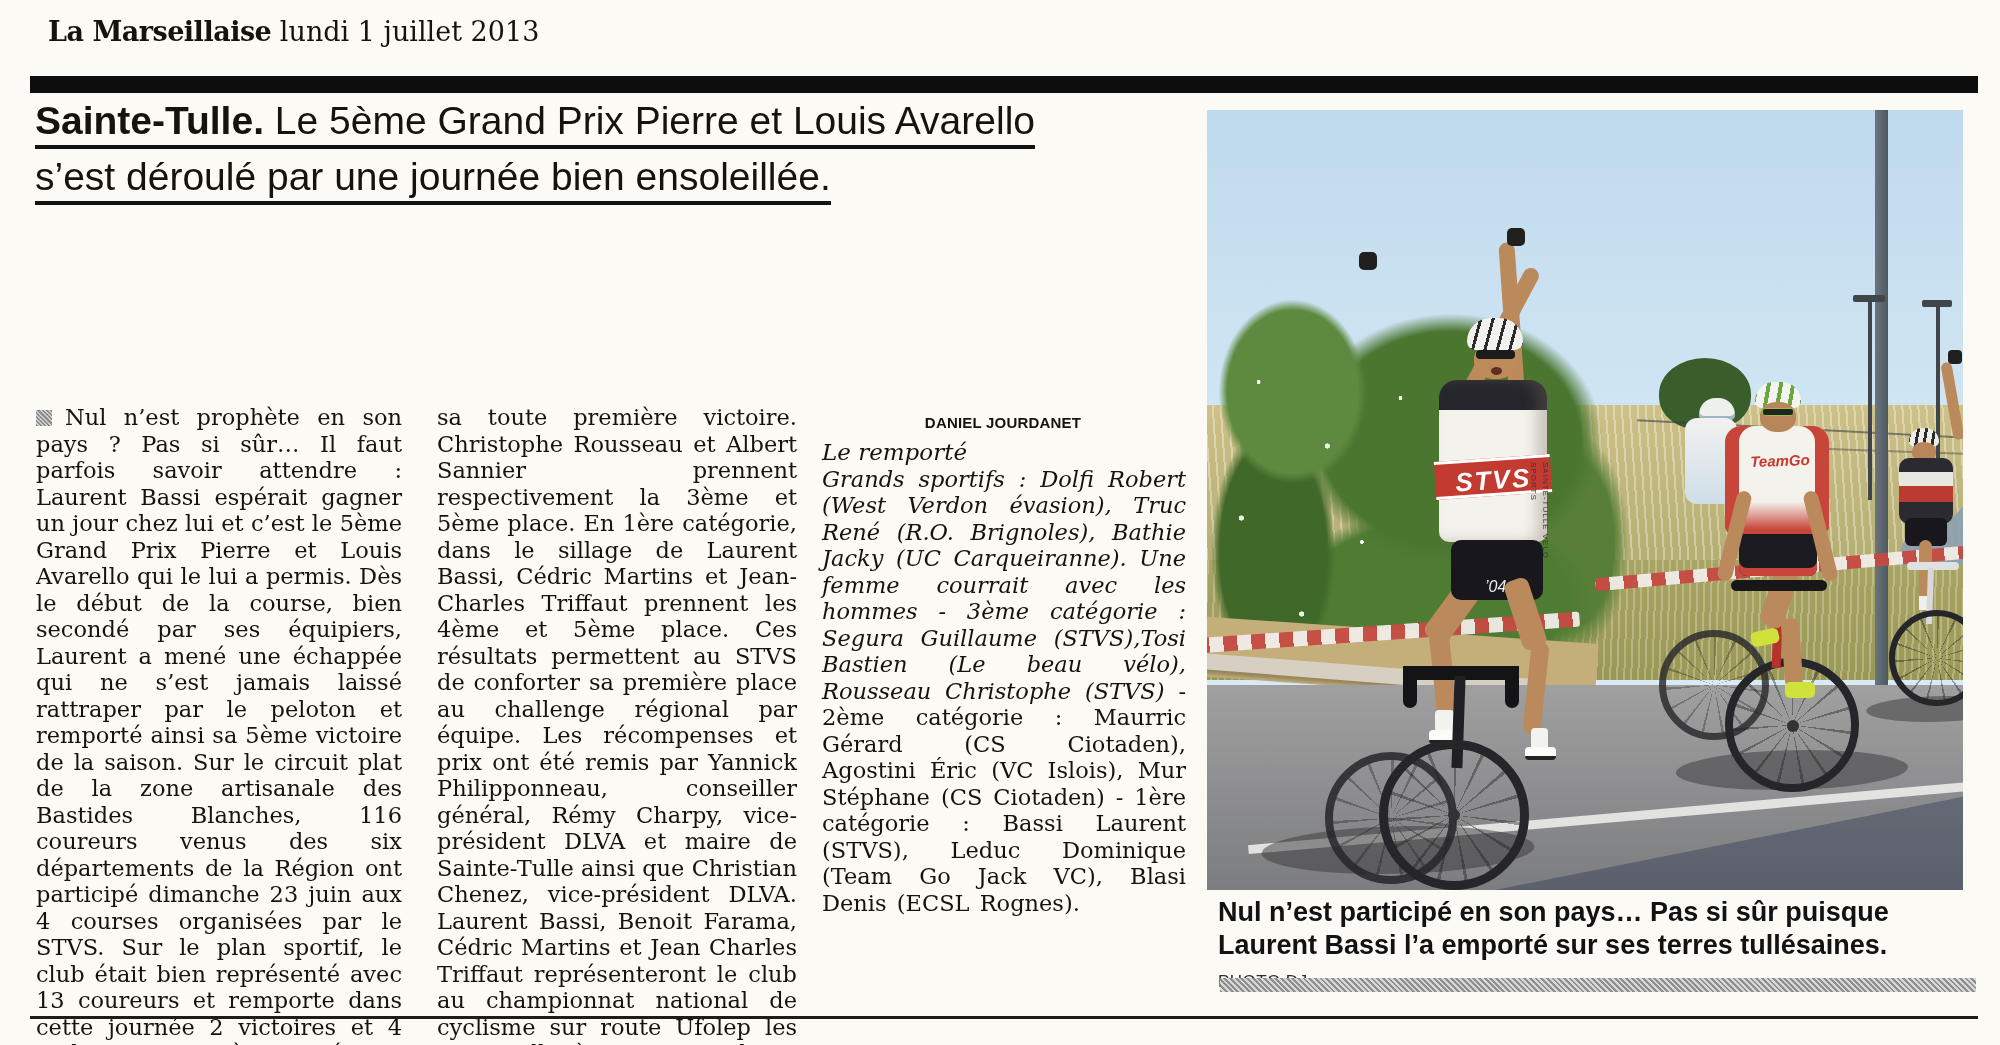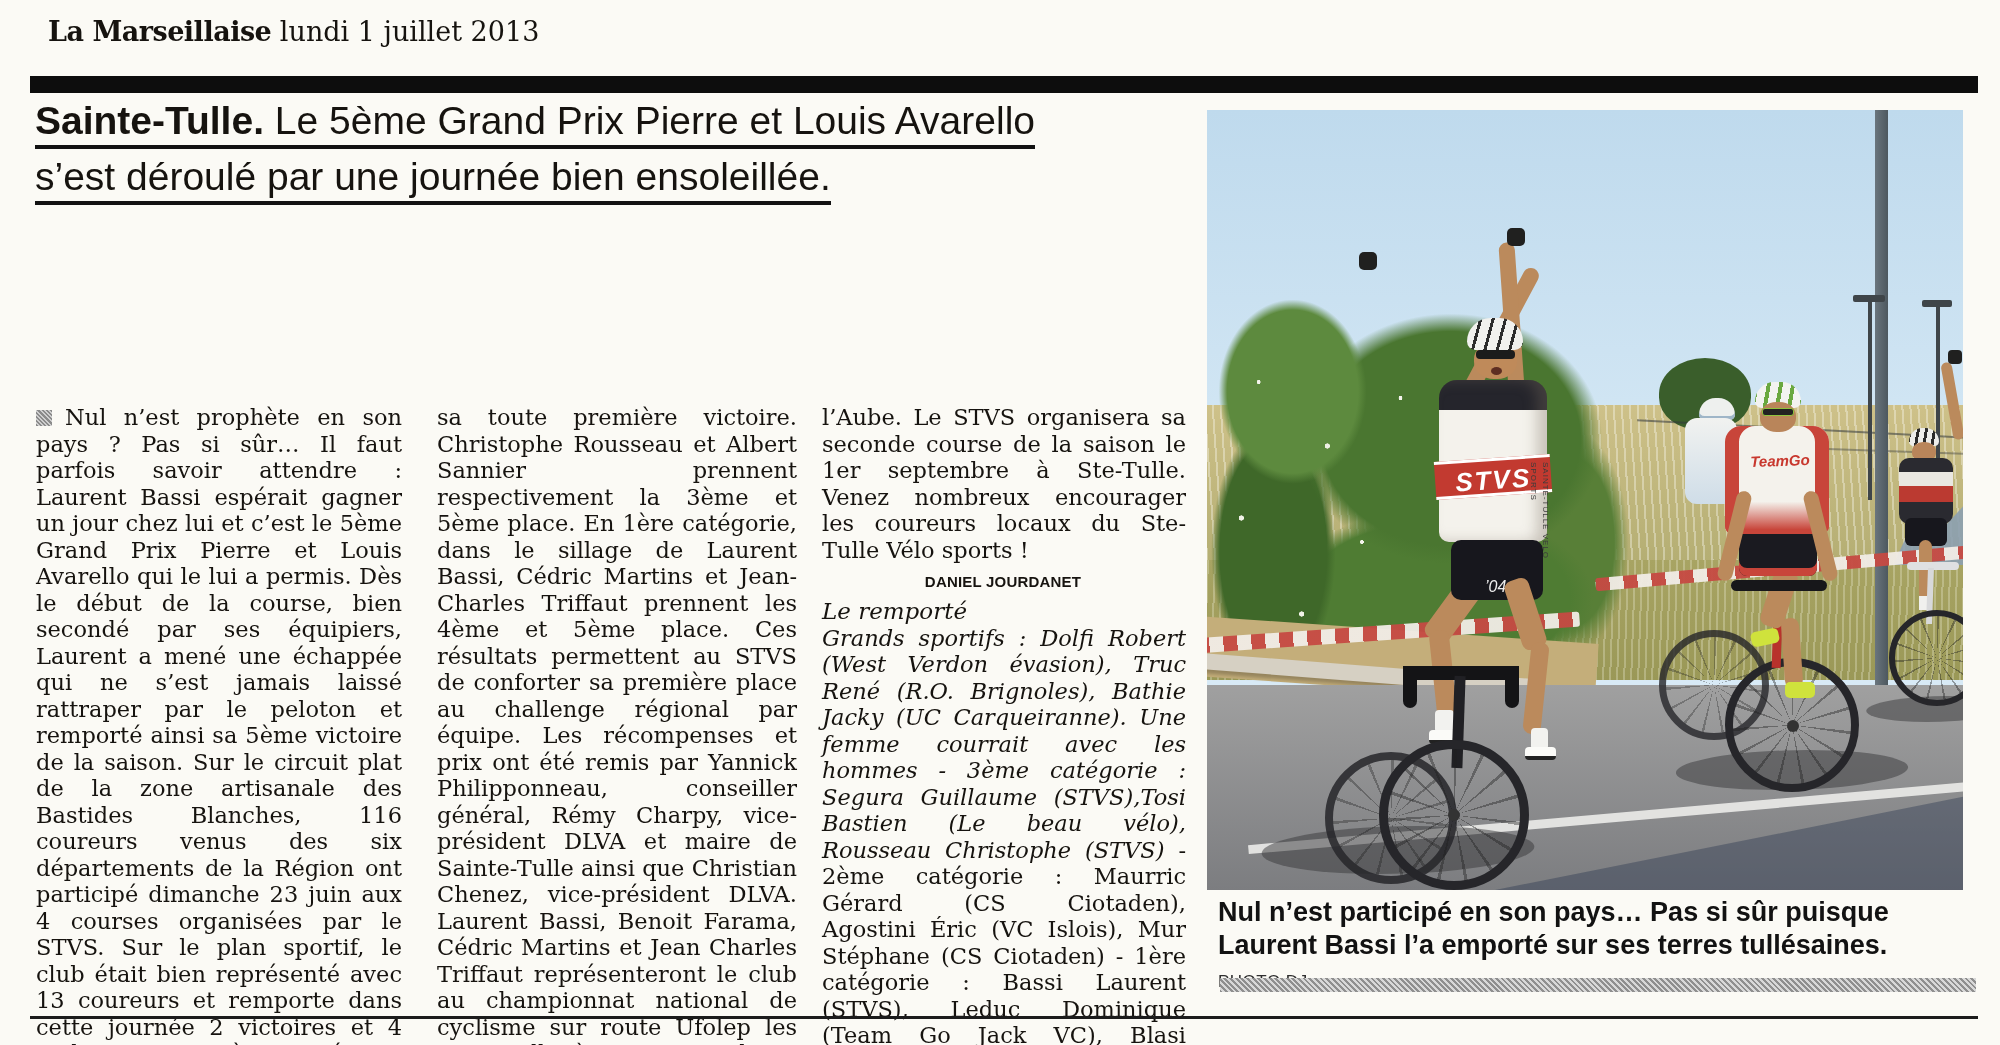--- a/index.html
+++ b/index.html
@@ -199,21 +199,20 @@
 
 <div class="abs col col1">
   <span class="lead-square"></span><span>Nul n’est prophète en son pays ? Pas si sûr… Il faut parfois savoir attendre : Laurent Bassi espérait gagner un jour chez lui et c’est le 5ème Grand Prix Pierre et Louis Avarello qui le lui a permis. Dès le début de la course, bien secondé par ses équipiers, Laurent a mené une échappée qui ne s’est jamais laissé rattraper par le peloton et remporté ainsi sa 5ème victoire de la saison. Sur le circuit plat de la zone artisanale des Bastides Blanches, 116 coureurs venus des six départements de la Région ont participé dimanche 23 juin aux 4 courses organisées par le STVS. Sur le plan sportif, le club était bien représenté avec 13 coureurs et remporte dans cette journée 2 victoires et 4 podiums : En 3ème catégorie Guillaume Ségura signe</span>
 </div>
 
 <div class="abs col col2">
   <span>sa toute première victoire. Christophe Rousseau et Albert Sannier prennent respectivement la 3ème et 5ème place. En 1ère catégorie, dans le sillage de Laurent Bassi, Cédric Martins et Jean-Charles Triffaut prennent les 4ème et 5ème place. Ces résultats permettent au STVS de conforter sa première place au challenge régional par équipe. Les récompenses et prix ont été remis par Yannick Philipponneau, conseiller général, Rémy Charpy, vice-président DLVA et maire de Sainte-Tulle ainsi que Christian Chenez, vice-président DLVA. Laurent Bassi, Benoit Farama, Cédric Martins et Jean Charles Triffaut représenteront le club au championnat national de cyclisme sur route Ufolep les 5/6/7 juillet à Montgueux dans</span>
 </div>
 
 <div class="abs col col3">
-  <span>l’Aube. Le STVS organisera sa seconde course de la saison le 1er septembre à Ste-Tulle. Venez nombreux encourager les coureurs locaux du Ste-Tulle Vélo sports !</span>
   <div class="byline">DANIEL JOURDANET</div>
   <div class="palmares-title">Le remporté</div>
   <div class="palmares">
     <span class="it">Grands sportifs : Dolfi Robert (West Verdon évasion), Truc René (R.O. Brignoles), Bathie Jacky (UC Carqueiranne). Une femme courrait avec les hommes - 3ème catégorie : Segura Guillaume (STVS),Tosi Bastien (Le beau vélo), Rousseau Christophe (STVS)</span><span> - 2ème catégorie : Maurric Gérard (CS Ciotaden), Agostini Éric (VC Islois), Mur Stéphane (CS Ciotaden) - 1ère catégorie : Bassi Laurent (STVS), Leduc Dominique (Team Go Jack VC), Blasi Denis (ECSL Rognes).</span>
   </div>
 </div>
 
 <div class="abs photo">
   <div class="abs ph-grass-far"></div>
   <div class="abs ph-grass-mid"></div>

